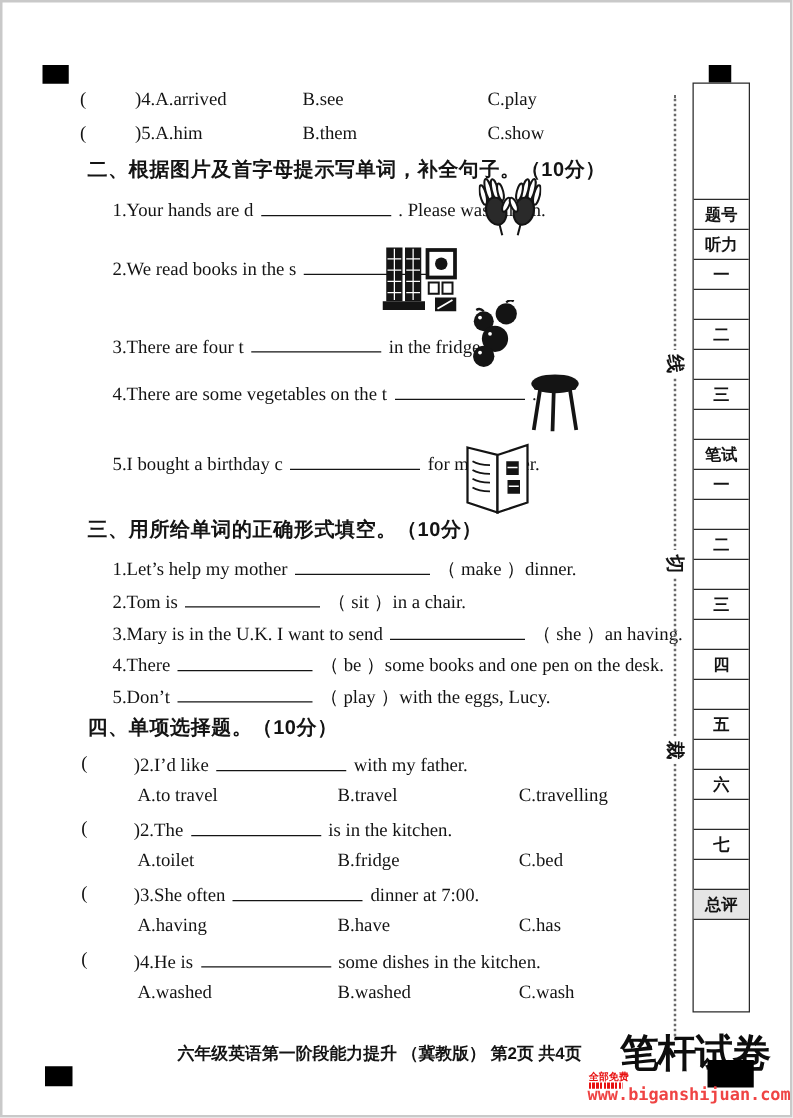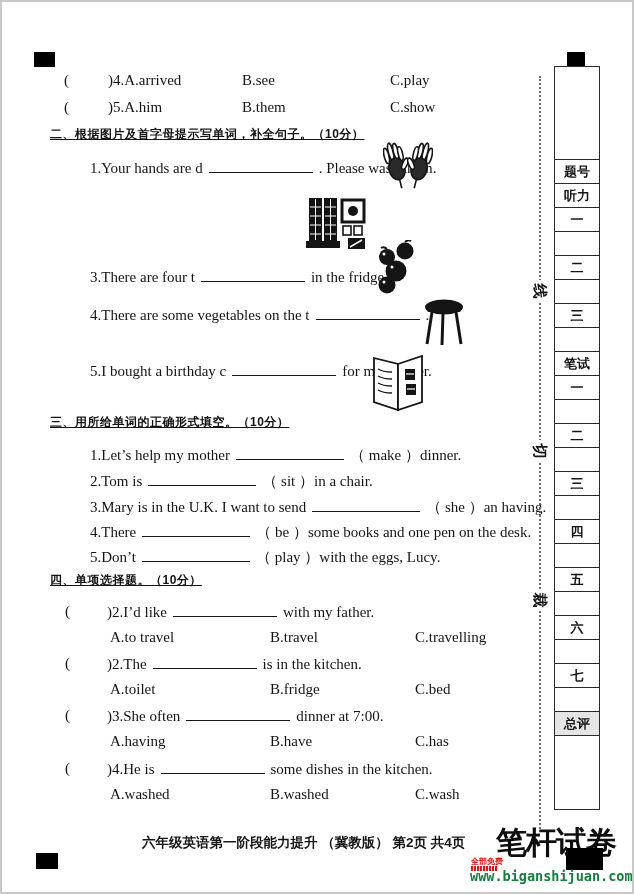--- a/index.html
+++ b/index.html
@@ -7,22 +7,22 @@
         border:2px solid #c9c9c9;box-sizing:border-box;overflow:hidden;
         font-family:"Liberation Serif",serif;color:#141414;}
   .mark{position:absolute;background:#000;}
   .mark.tl{left:32px;top:50px;width:21px;height:15px;}
   .mark.tr{left:565px;top:50px;width:18px;height:14px;}
   .mark.bl{left:34px;top:851px;width:22px;height:16px;}
 
   .row{position:absolute;left:48px;width:484px;height:22px;font-size:15px;white-space:nowrap;}
   .row .abs{position:absolute;top:0;}
   .item{padding-left:40px;box-sizing:border-box;}
-  .heading{position:absolute;left:48px;width:480px;font-family:"Liberation Sans",sans-serif;
-           font-weight:bold;font-size:12px;white-space:nowrap;letter-spacing:0.5px;text-decoration:underline;}
+  .heading{position:absolute;left:68px;width:480px;font-family:"Liberation Sans",sans-serif;
+           font-weight:bold;font-size:16px;white-space:nowrap;letter-spacing:0.5px;}
   .blank{display:inline-block;width:104px;height:13px;border-bottom:1.4px solid #141414;
          margin:0 6px;vertical-align:baseline;}
   .b3{width:108px;}
 
   .clip{position:absolute;}
 
   
   .score-table{position:absolute;left:552px;top:64px;width:46px;height:744px;
                border:1.6px solid #2a2a2a;box-sizing:border-box;display:flex;flex-direction:column;}
   .cell{height:24px;border-top:1.4px solid #2a2a2a;box-sizing:border-box;
@@ -45,21 +45,21 @@
           font-weight:bold;font-size:13.5px;white-space:nowrap;}
   .logo-area{position:absolute;left:468px;top:824px;width:164px;height:66px;}
   .brand{position:absolute;left:26px;top:-4px;font-family:"Liberation Sans",sans-serif;
          font-weight:900;font-size:31px;letter-spacing:-1px;color:#0d0d0d;white-space:nowrap;}
   .redact{position:absolute;left:96px;top:22px;width:37px;height:22px;background:#000;}
   .free{position:absolute;left:1px;top:30px;color:#e81111;font-size:8px;font-weight:bold;
         font-family:"Liberation Sans",sans-serif;white-space:nowrap;}
   .free-bar{position:absolute;left:1px;top:40px;width:27px;height:5px;
             background:repeating-linear-gradient(90deg,#e81111 0 2px,#ffffff 2px 3px);}
   .url{position:absolute;left:0;top:42px;font-family:"DejaVu Sans Mono",monospace;
-       font-weight:bold;font-size:13.5px;color:#15803d;white-space:nowrap;}
+       font-weight:bold;font-size:13.5px;color:#ef4444;white-space:nowrap;}
 </style>
 </head>
 <body>
 
 <div class="page">
 
   <div class="mark tl"></div>
   <div class="mark tr"></div>
   <div class="mark bl"></div>
 
@@ -73,20 +73,23 @@
     <span class="abs" style="left:14px">(</span>
     <span class="abs" style="left:58px">)5.A.him</span>
     <span class="abs" style="left:192px">B.them</span>
     <span class="abs" style="left:340px">C.show</span>
   </div>
 
   <div class="heading" style="top:124px">二、根据图片及首字母提示写单词，补全句子。（10分）</div>
 
   <div class="row item" style="top:157px">
     <span>1.Your hands are d</span><span class="blank"></span><span>. Please wash them.</span>
+  </div>
+  <div class="row item" style="top:204px">
+    <span>2.We read books in the s</span><span class="blank"></span><span></span>
   </div>
   <div class="row item" style="top:266px">
     <span>3.There are four t</span><span class="blank"></span><span>in the fridge.</span>
   </div>
   <div class="row item" style="top:304px">
     <span>4.There are some vegetables on the t</span><span class="blank"></span><span>.</span>
   </div>
   <div class="row item" style="top:360px">
     <span>5.I bought a birthday c</span><span class="blank"></span><span>for my mother.</span>
   </div>

